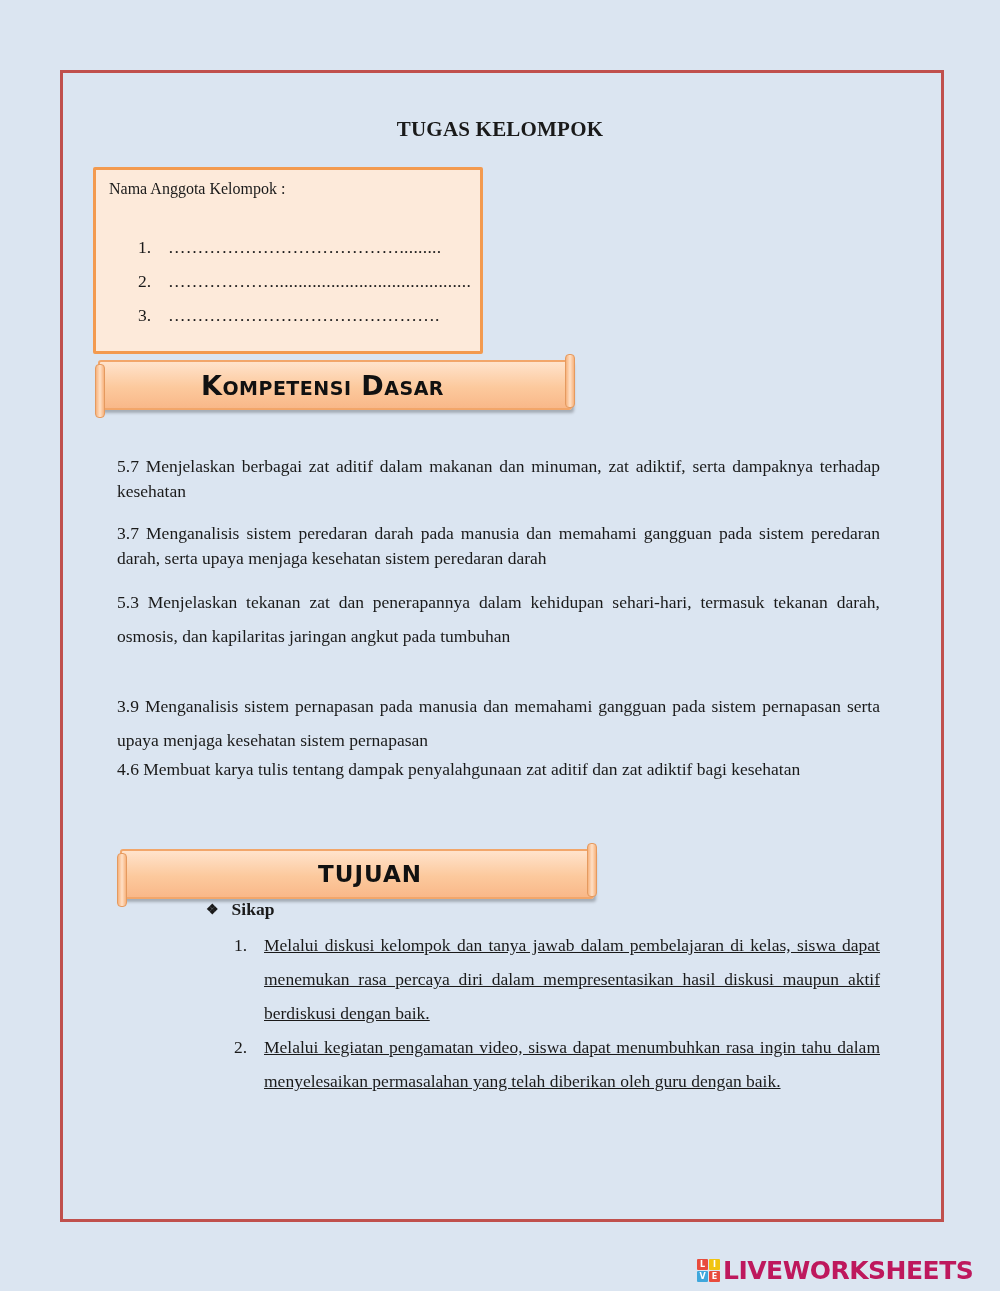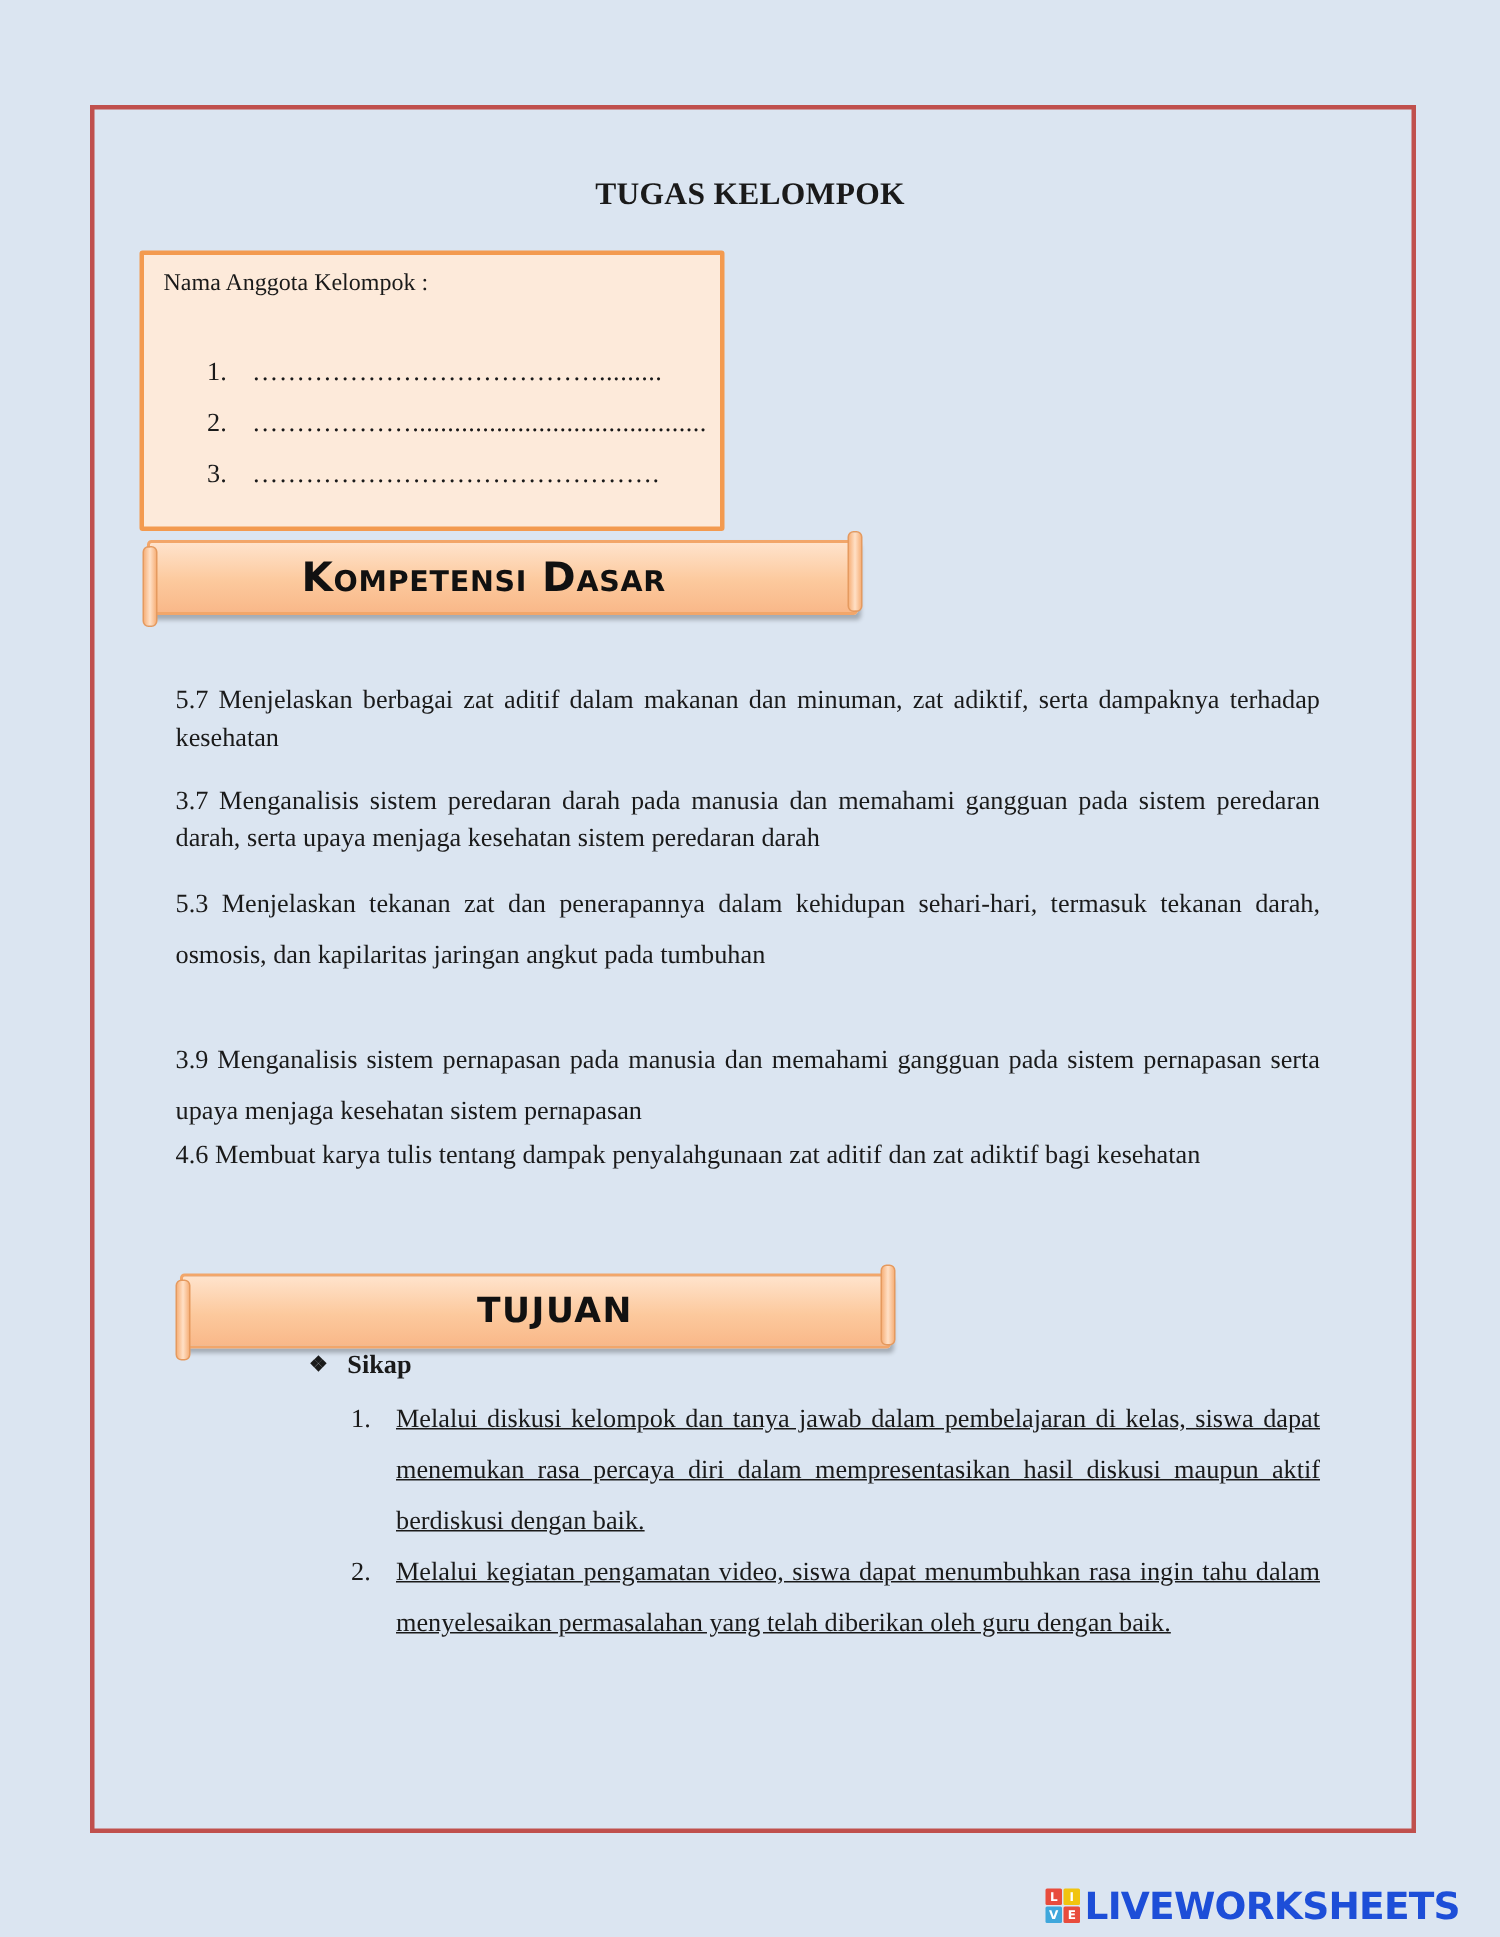--- a/index.html
+++ b/index.html
@@ -69,21 +69,21 @@
     .lw-logo {
       position: absolute; left: 697px; top: 1256px; display: flex; align-items: center;
     }
     .lw-icon { display: grid; grid-template-columns: 11px 11px; grid-template-rows: 11px 11px; gap: 1px; margin-right: 3px; }
     .lw-icon span {
       font-family: "DejaVu Sans", sans-serif; font-size: 8px; font-weight: bold; color: #fff;
       display: flex; align-items: center; justify-content: center; border-radius: 1px;
     }
     .lw-text {
       font-family: "DejaVu Sans", "Liberation Sans", sans-serif; font-weight: bold;
-      font-size: 25px; color: #1d4ed8; letter-spacing: -0.5px;
+      font-size: 25px; color: #be185d; letter-spacing: -0.5px;
     }
   </style>
 </head>
 <body>
 
 <div class="frame"></div>
 
 <div class="title">TUGAS KELOMPOK</div>
 
 <div class="member-box">

